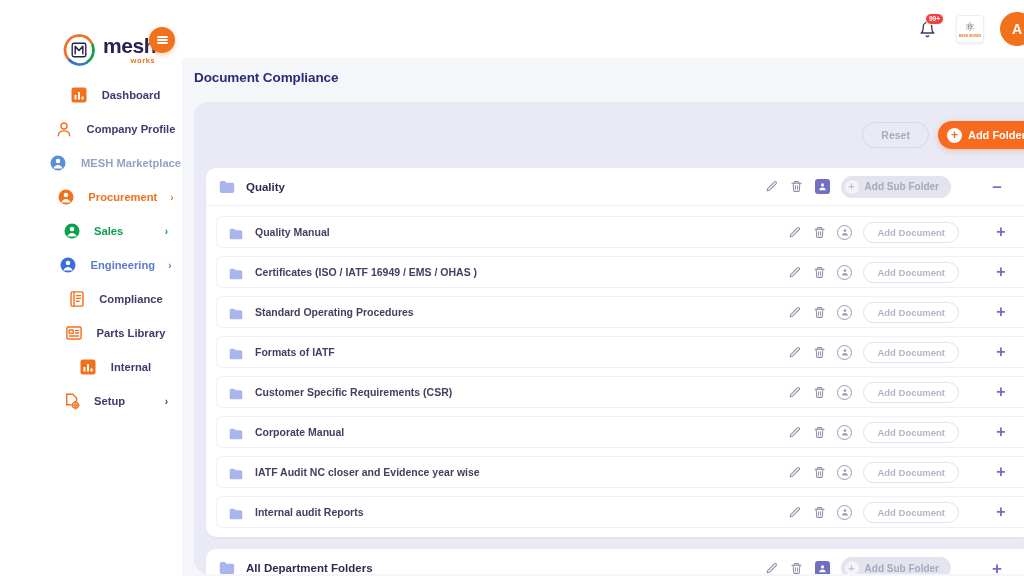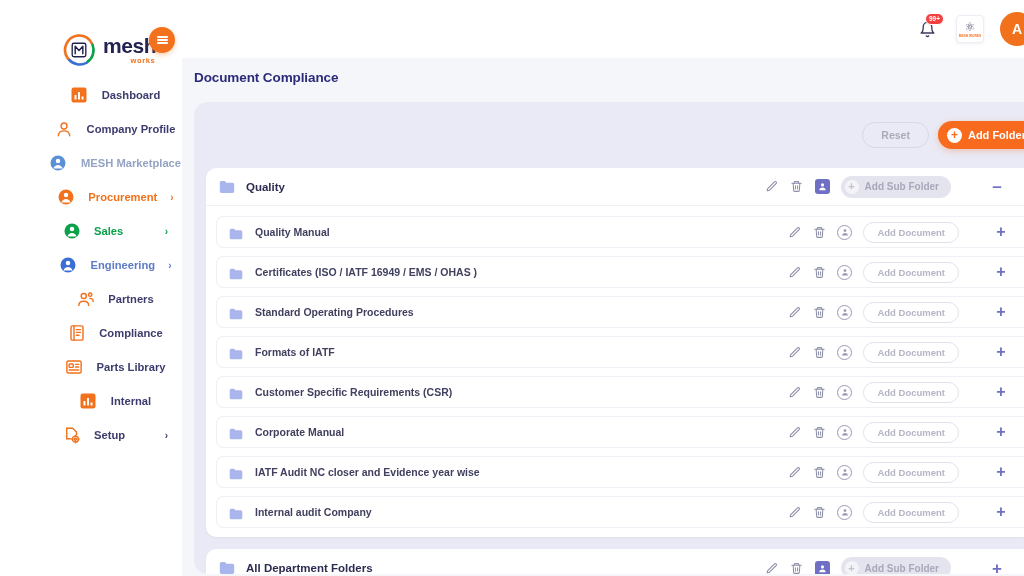--- a/index.html
+++ b/index.html
@@ -294,31 +294,20 @@
               <circle cx="12" cy="9.3" r="3" fill="#fff"></circle>
               <path d="M5.8 19.2c1-3.1 3.4-4.7 6.2-4.7s5.2 1.6 6.2 4.7" fill="#fff"></path>
             </svg>
           </span>
           <span class="nav-label" style="color:#5b7bc9">Engineering</span>
           <span class="nav-chev" style="color:#5b7bc9">›</span>
         </div>
         <div class="nav-item">
           <span class="nav-icon">
             <svg width="18" height="18" viewBox="0 0 24 24" fill="none" stroke="#f2711c" stroke-width="1.9" stroke-linecap="round" stroke-linejoin="round">
-              <circle cx="9" cy="8" r="3.4"></circle>
-              <path d="M2.5 20.5c0-3.6 2.9-5.6 6.5-5.6s6.5 2 6.5 5.6"></path>
-              <circle cx="17.6" cy="6.2" r="2.2"></circle>
-              <path d="M17 11.2c2.6 0 4.5 1.5 4.5 4"></path>
-            </svg>
-          </span>
-          <span class="nav-label" style="color:#3b3b6d">Partners</span>
-        </div>
-        <div class="nav-item">
-          <span class="nav-icon">
-            <svg width="18" height="18" viewBox="0 0 24 24" fill="none" stroke="#f2711c" stroke-width="1.9" stroke-linecap="round" stroke-linejoin="round">
               <rect x="4" y="2.5" width="16" height="19" rx="2"></rect>
               <path d="M8 2.5v19"></path>
               <path d="M11.2 7.5h5.5M11.2 11.2h5.5M11.2 15h3.5"></path>
             </svg>
           </span>
           <span class="nav-label" style="color:#3b3b6d">Compliance</span>
         </div>
         <div class="nav-item">
           <span class="nav-icon">
             <svg width="18" height="18" viewBox="0 0 24 24" fill="none" stroke="#f2711c" stroke-width="1.9" stroke-linecap="round" stroke-linejoin="round">
@@ -637,21 +626,21 @@
                     </svg>
                   </span>
                   <span class="pill-doc">Add Document</span>
                   <span class="toggle-sign small">+</span>
                 </span>
               </div>
               <div class="sub-row">
                 <span class="folder-icon"><svg width="14" height="12" viewBox="0 0 20 17">
                     <path d="M1 3.2A2.2 2.2 0 0 1 3.2 1h4.1l2 2.3h7.5A2.2 2.2 0 0 1 19 5.5v8.3A2.2 2.2 0 0 1 16.8 16H3.2A2.2 2.2 0 0 1 1 13.8z" fill="#a9b6ee"></path>
                   </svg></span>
-                <span class="sub-name">Internal audit Company</span>
+                <span class="sub-name">Internal audit Reports</span>
                 <span class="row-actions">
                   <span class="act-icon">
                     <svg width="13" height="13" viewBox="0 0 24 24" fill="none" stroke="#8d8fa8" stroke-width="2" stroke-linecap="round" stroke-linejoin="round">
                       <path d="M17.5 3.5a2.1 2.1 0 0 1 3 3L8 19l-4 1 1-4z"></path>
                     </svg>
                   </span>
                   <span class="act-icon">
                     <svg width="13" height="13" viewBox="0 0 24 24" fill="none" stroke="#8d8fa8" stroke-width="1.9" stroke-linecap="round" stroke-linejoin="round">
                       <path d="M3.5 6h17"></path>
                       <path d="M8 6V4.2A1.2 1.2 0 0 1 9.2 3h5.6A1.2 1.2 0 0 1 16 4.2V6"></path>

